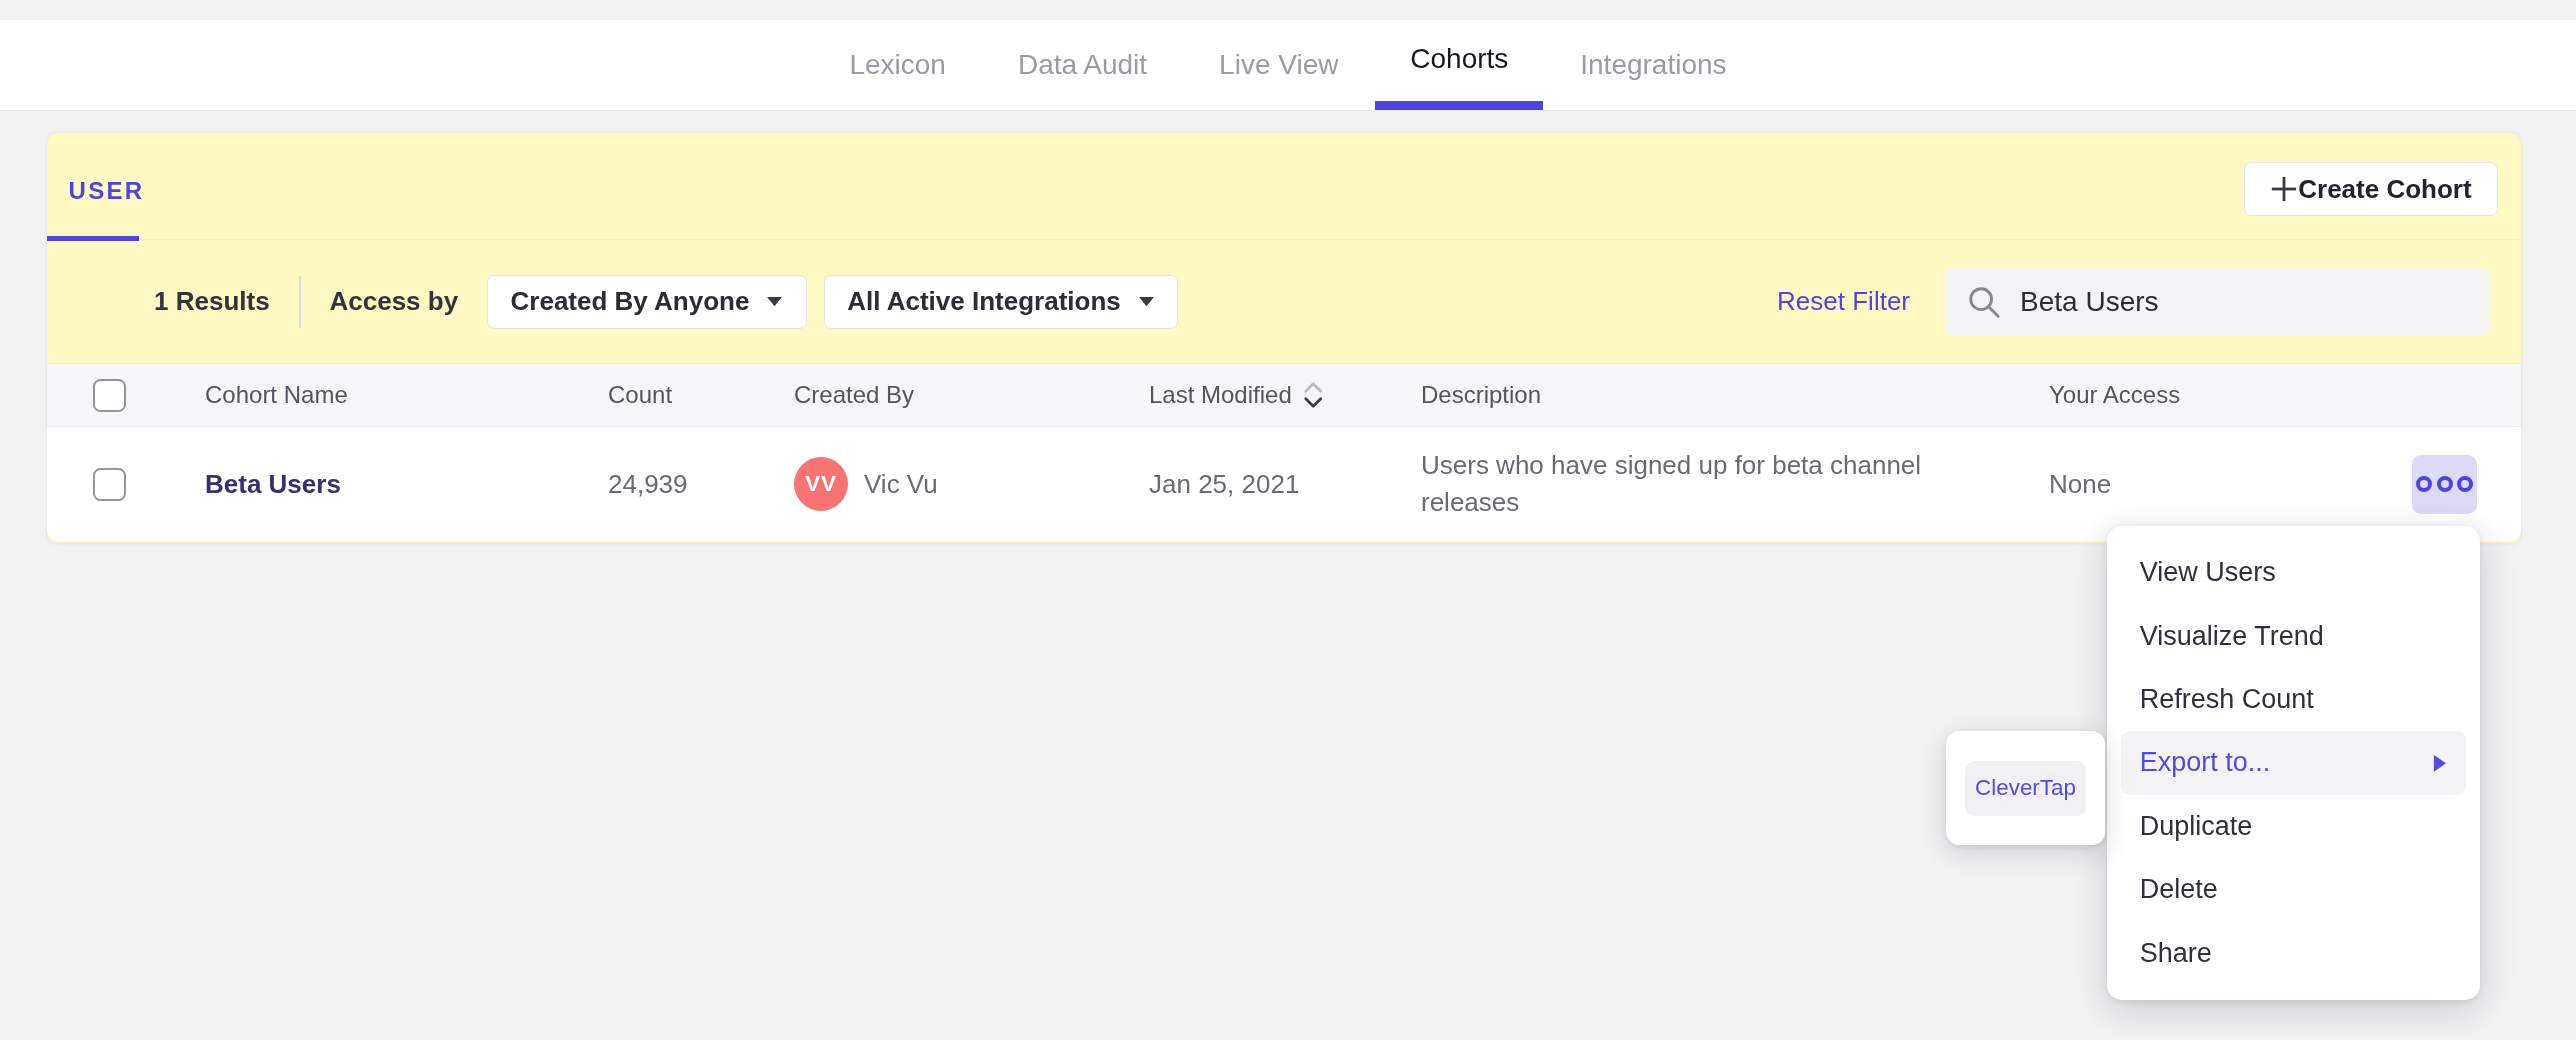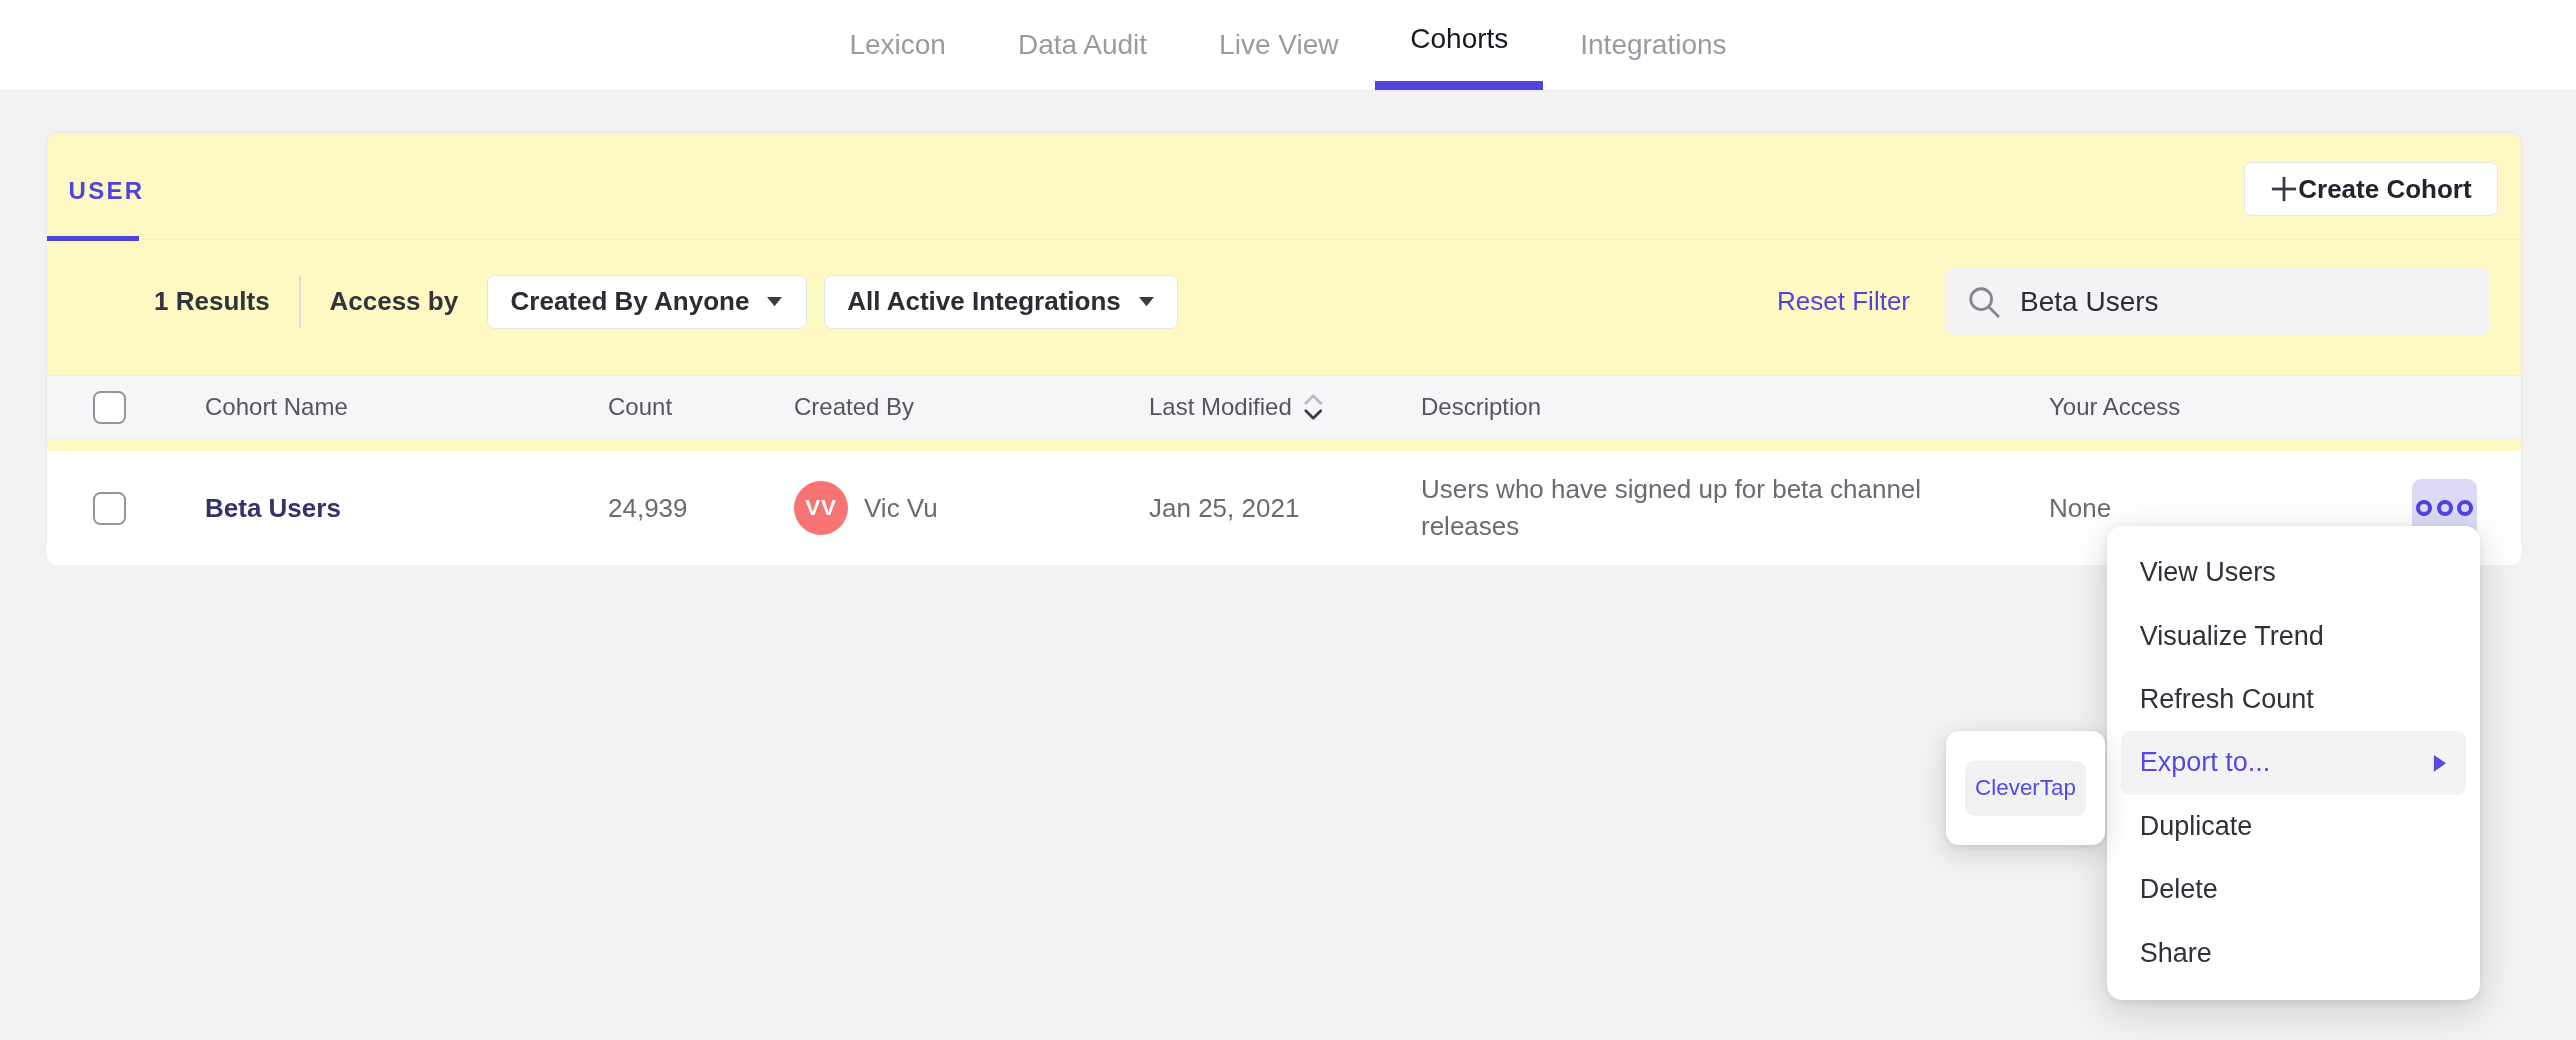--- a/index.html
+++ b/index.html
@@ -8,21 +8,21 @@
     font-family:"Liberation Sans", sans-serif;
     background:#f2f2f3;
     color:#33333d;
     overflow:hidden;
     position:relative;
   }
 
   
   .topnav {
     height:91px; background:#ffffff; border-bottom:0.9px solid #e9e9eb;
-    display:flex; justify-content:center; align-items:stretch;
+    display:flex; justify-content:center; align-items:stretch;margin-top:20px;
   }
   .topnav .nav-item {
     display:flex; align-items:center;
     font-size:28px; color:#9a9aa3; cursor:pointer;
     margin:0 36px;
   }
   .topnav .nav-item.active {
     color:#17171f; font-weight:400;
     padding:12px 35px; margin:0 0.9px;
     border-bottom:9.3px solid #4f44e0;
@@ -75,21 +75,20 @@
   .searchbox input {
     border:none; outline:none; background:transparent; width:100%;
     font-family:"Liberation Sans", sans-serif; font-size:28px; color:#2c2c35;
   }
 
   
   .tgrid {
     display:grid;
     grid-template-columns:158px 403px 186px 355px 272px 628px 1fr;
     align-items:center;
-    margin-top:12px;
   }
   .thead {
     height:64px; background:#f6f6f8;
     border-top:1.9px solid #ededf0; border-bottom:1.9px solid #ededf0;
     font-size:24px; font-weight:500; color:#55555f;
   }
   .th { display:flex; align-items:center; }
   .checkbox-cell { justify-content:flex-start; padding-left:46px; }
   .checkbox {
     width:33px; height:33px; background:#fff; border:2.8px solid #94949a; border-radius:7.5px; cursor:pointer;

